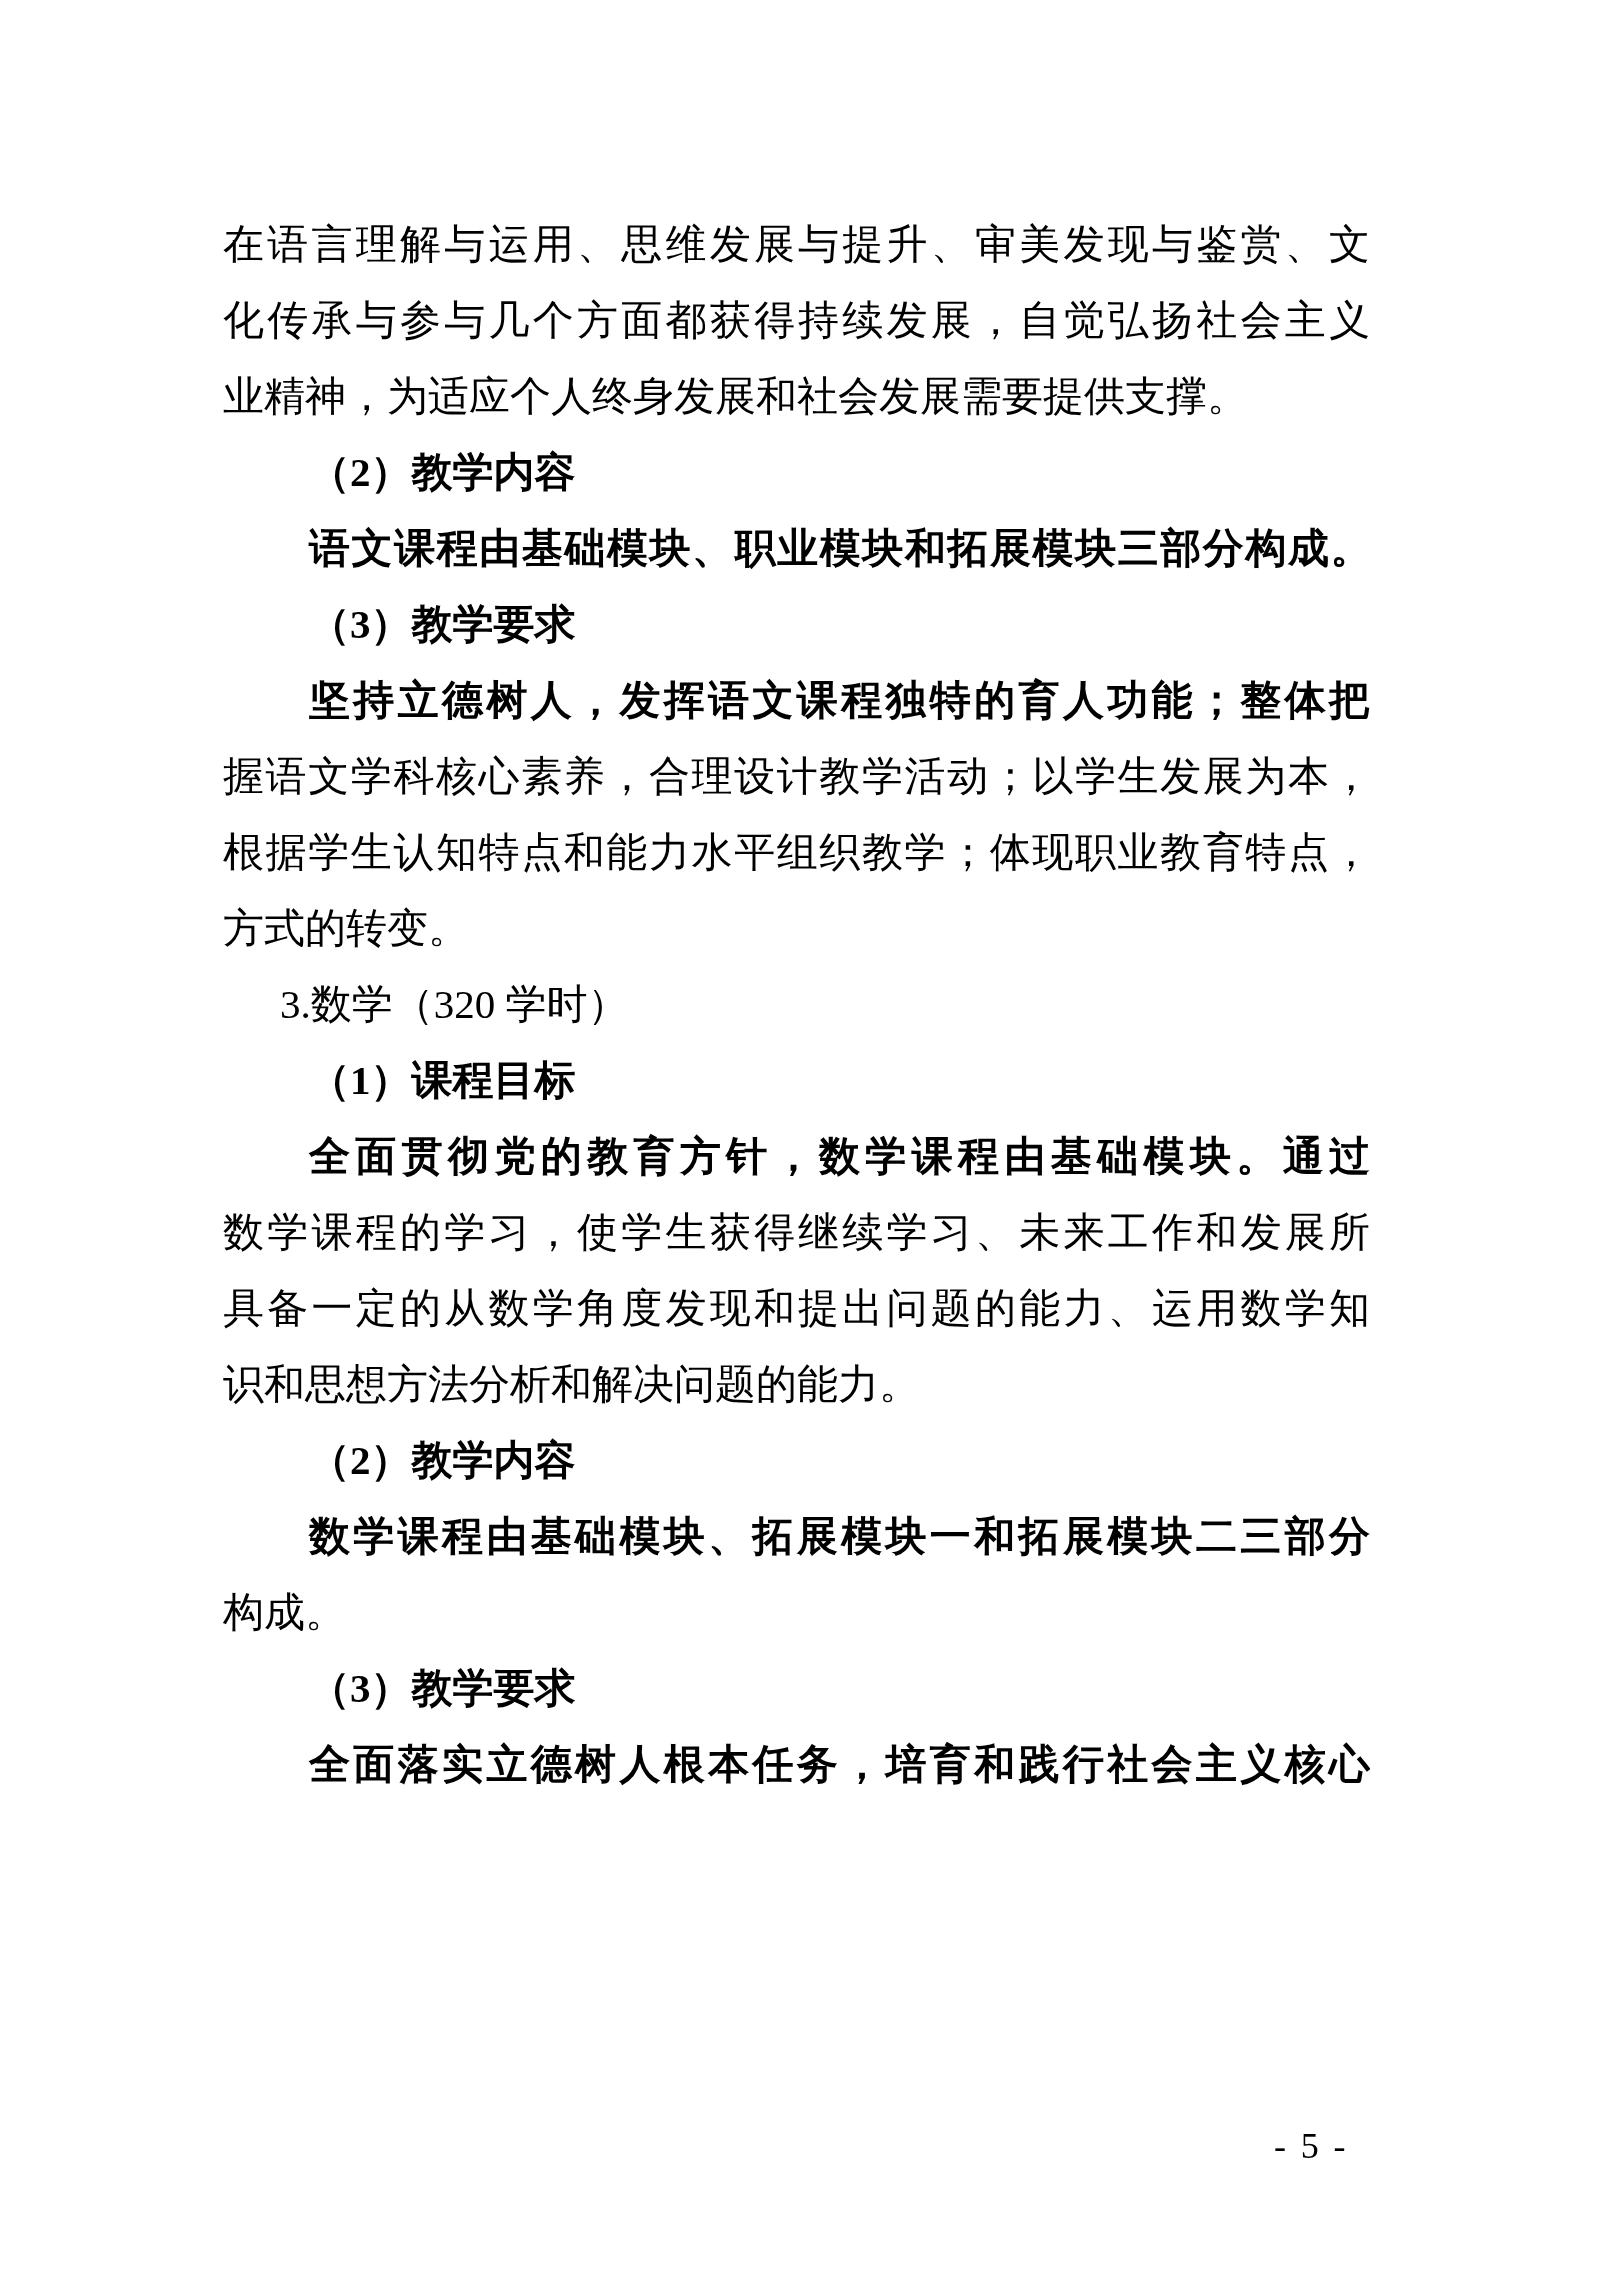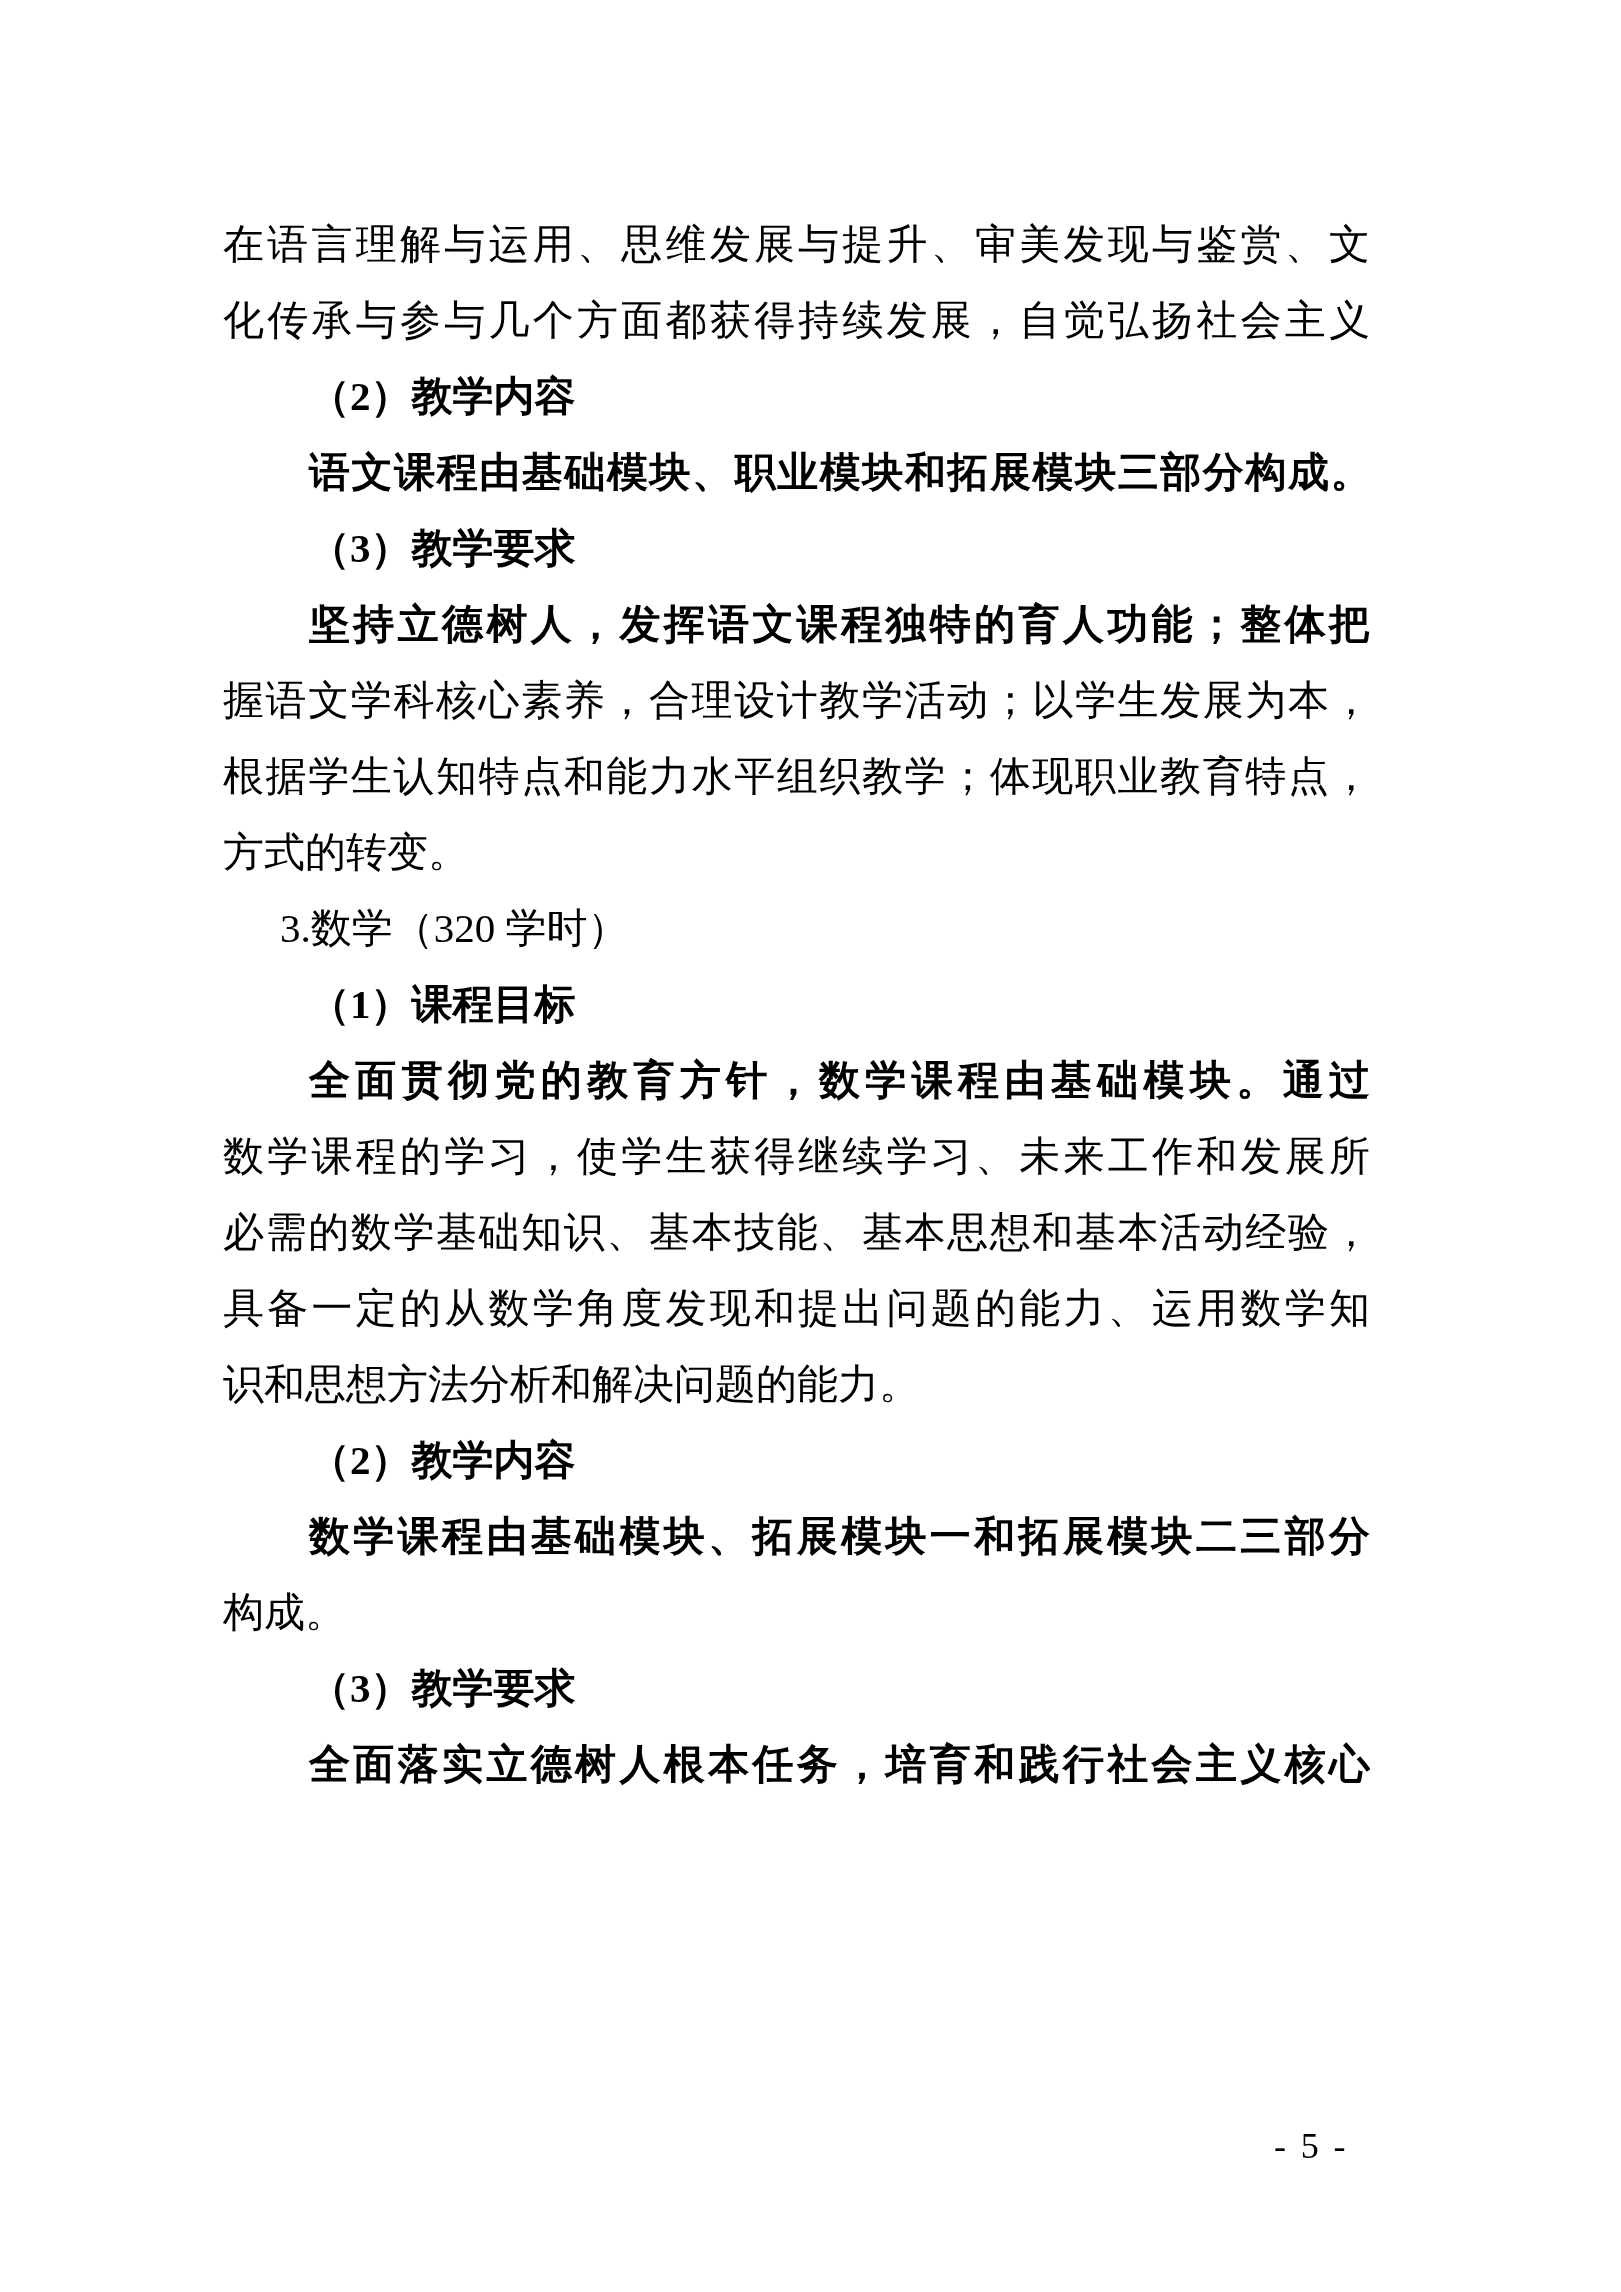--- a/index.html
+++ b/index.html
@@ -41,32 +41,32 @@
     line-height: 43px;
   }
 </style>
 </head>
 <body>
 
 <div class="page">
   <div class="text-block" id="lines-container">
       <div class="line just">在语言理解与运用、思维发展与提升、审美发现与鉴赏、文</div>
       <div class="line just">化传承与参与几个方面都获得持续发展，自觉弘扬社会主义</div>
+      <div class="line">业精神，为适应个人终身发展和社会发展需要提供支撑。</div>
       <div class="line indent">（2）教学内容</div>
       <div class="line indent just tight">语文课程由基础模块、职业模块和拓展模块三部分构成。</div>
       <div class="line indent">（3）教学要求</div>
       <div class="line indent just">坚持立德树人，发挥语文课程独特的育人功能；整体把</div>
       <div class="line just tight">握语文学科核心素养，合理设计教学活动；以学生发展为本，</div>
       <div class="line just tight">根据学生认知特点和能力水平组织教学；体现职业教育特点，</div>
       <div class="line">方式的转变。</div>
       <div class="line heading"><span class="bold">3.数学</span><span>（320 学时）</span></div>
       <div class="line indent">（1）课程目标</div>
       <div class="line indent just">全面贯彻党的教育方针，数学课程由基础模块。通过</div>
       <div class="line just">数学课程的学习，使学生获得继续学习、未来工作和发展所</div>
-      <div class="line just tight">必需的数学基础知识、基本技能、基本思想和基本活动经验，</div>
       <div class="line just">具备一定的从数学角度发现和提出问题的能力、运用数学知</div>
       <div class="line">识和思想方法分析和解决问题的能力。</div>
       <div class="line indent">（2）教学内容</div>
       <div class="line indent just">数学课程由基础模块、拓展模块一和拓展模块二三部分</div>
       <div class="line">构成。</div>
       <div class="line indent">（3）教学要求</div>
       <div class="line indent just">全面落实立德树人根本任务，培育和践行社会主义核心</div>
     </div>
   <div class="page-number">- 5 -</div>
 </div>

